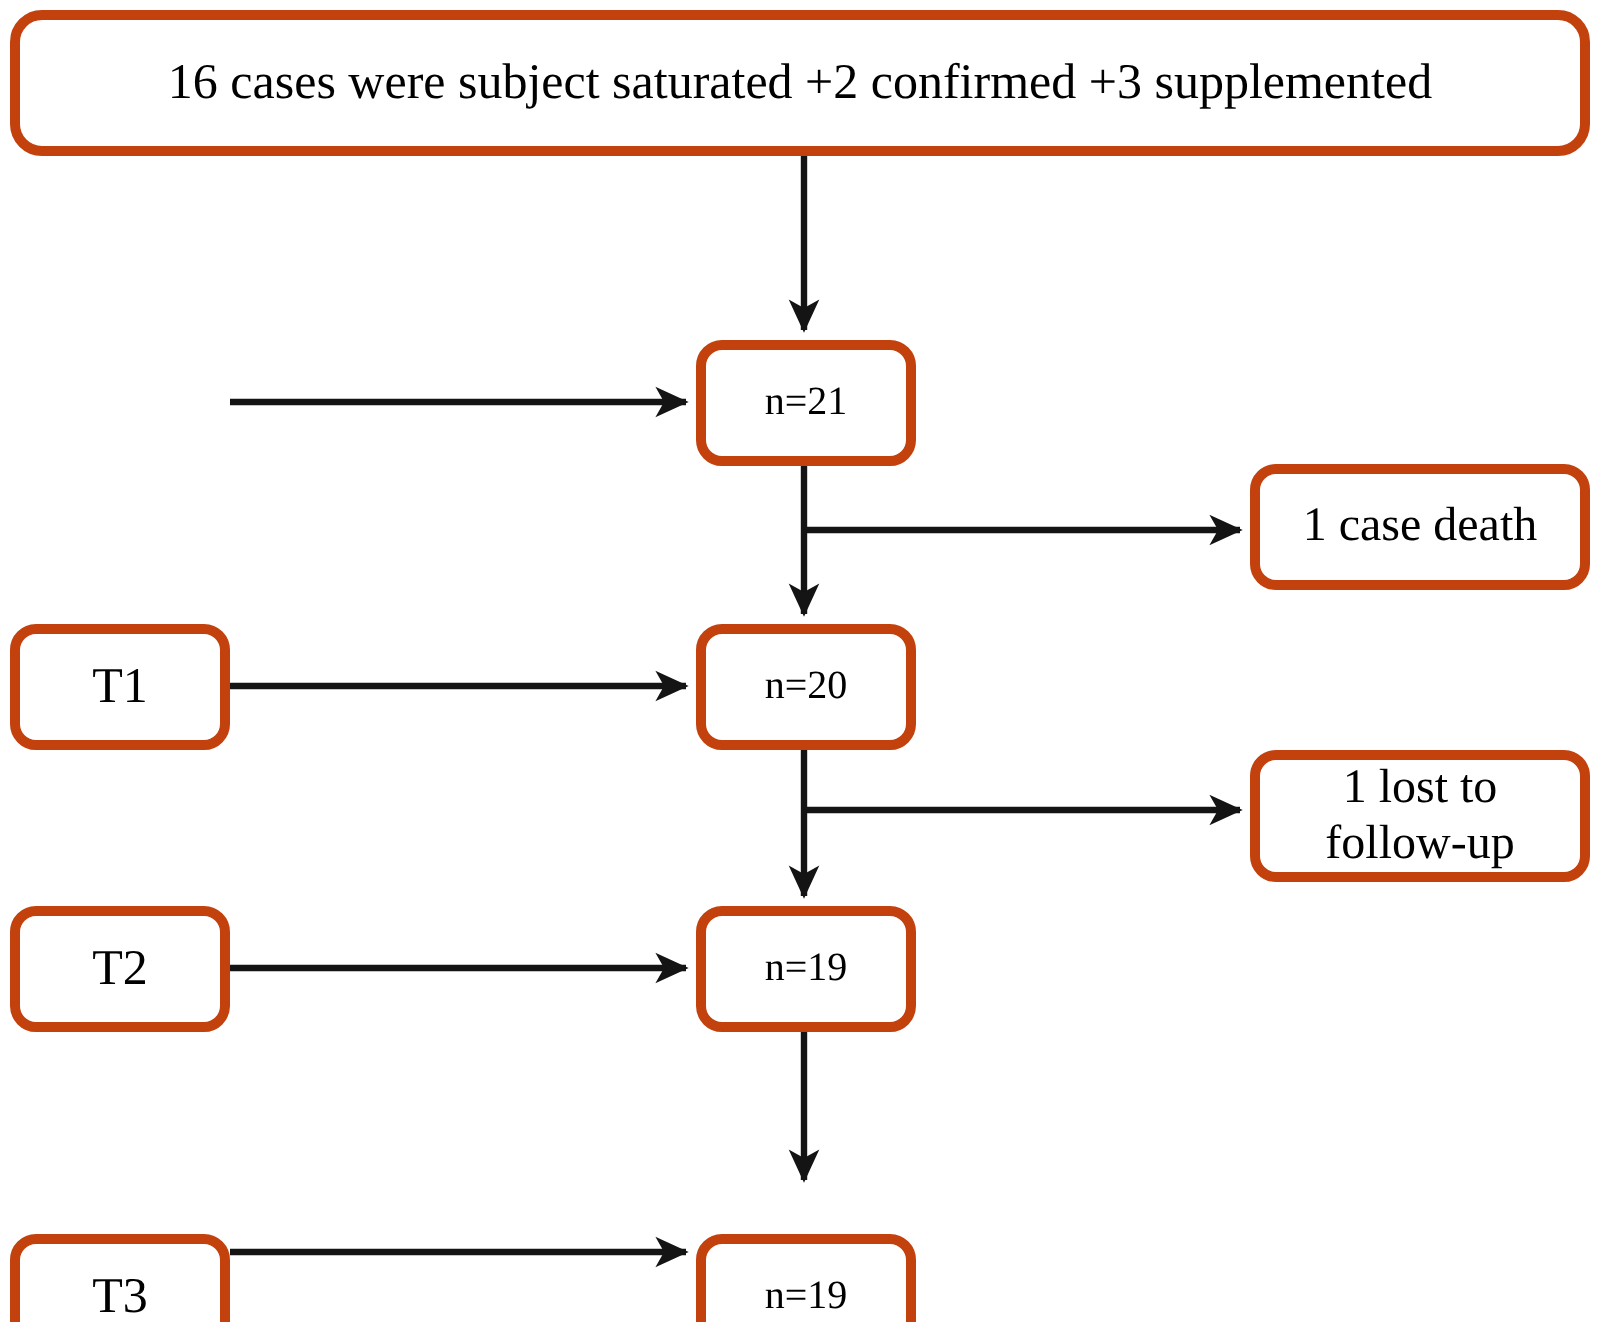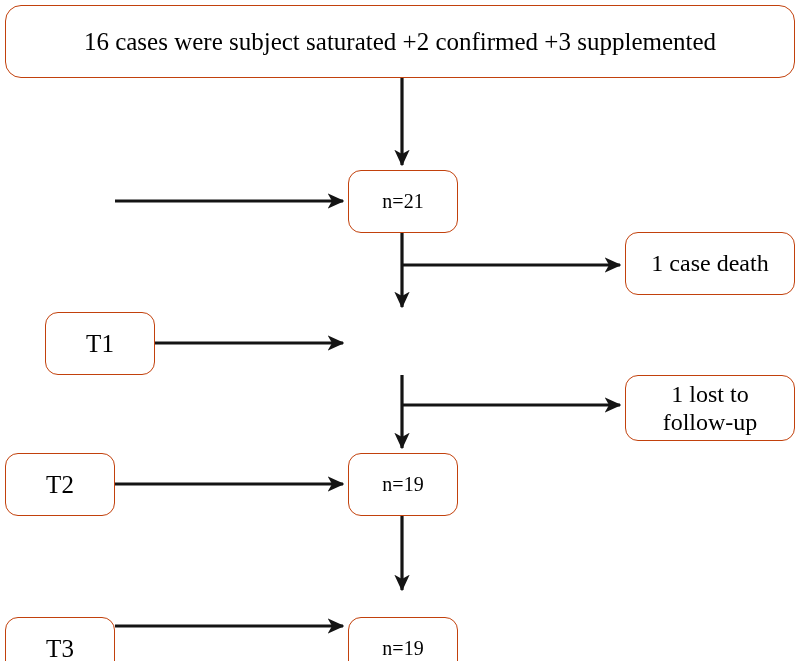--- a/index.html
+++ b/index.html
@@ -16,21 +16,21 @@
     position: relative;
     width: 800px;
     height: 661px;
     background: #ffffff;
     overflow: hidden;
   }
   
   .node {
     position: absolute;
     box-sizing: border-box;
-    border: 1px solid #c2410c;
+    border: 5px solid #c2410c;
     border-radius: 13px;
     background: #ffffff;
     display: flex;
     align-items: center;
     justify-content: center;
     text-align: center;
     line-height: 1.18;
     z-index: 3;
   }
   .node-label {
@@ -58,21 +58,21 @@
     height: 63px;
     font-size: 20px;
   }
   .node-side {
     left: 625px;
     width: 170px;
     font-size: 24px;
     text-align: center;
   }
   .row0 { top: 170px; }
-  .row1 { top: 312px; margin-left: 40px; }
+  .row1 { top: 312px; }
   .row2 { top: 453px; }
   .row3 { top: 617px; }
 
   .side0 { top: 232px; height: 63px; }
   .side1 { top: 375px; height: 66px; }
 
   
   .edge-svg {
     position: absolute;
     left: 0;
@@ -130,20 +130,23 @@
   <div class="node node-stage row2">
     <span class="node-label">T2</span>
   </div>
   <div class="node node-stage row3">
     <span class="node-label">T3</span>
   </div>
 
   <div class="node node-count row0">
     <span class="node-label">n=21</span>
   </div>
+  <div class="node node-count row1">
+    <span class="node-label">n=20</span>
+  </div>
   <div class="node node-count row2">
     <span class="node-label">n=19</span>
   </div>
   <div class="node node-count row3">
     <span class="node-label">n=19</span>
   </div>
 
   <div class="node node-side side0">
     <span class="node-label">1 case death</span>
   </div>

